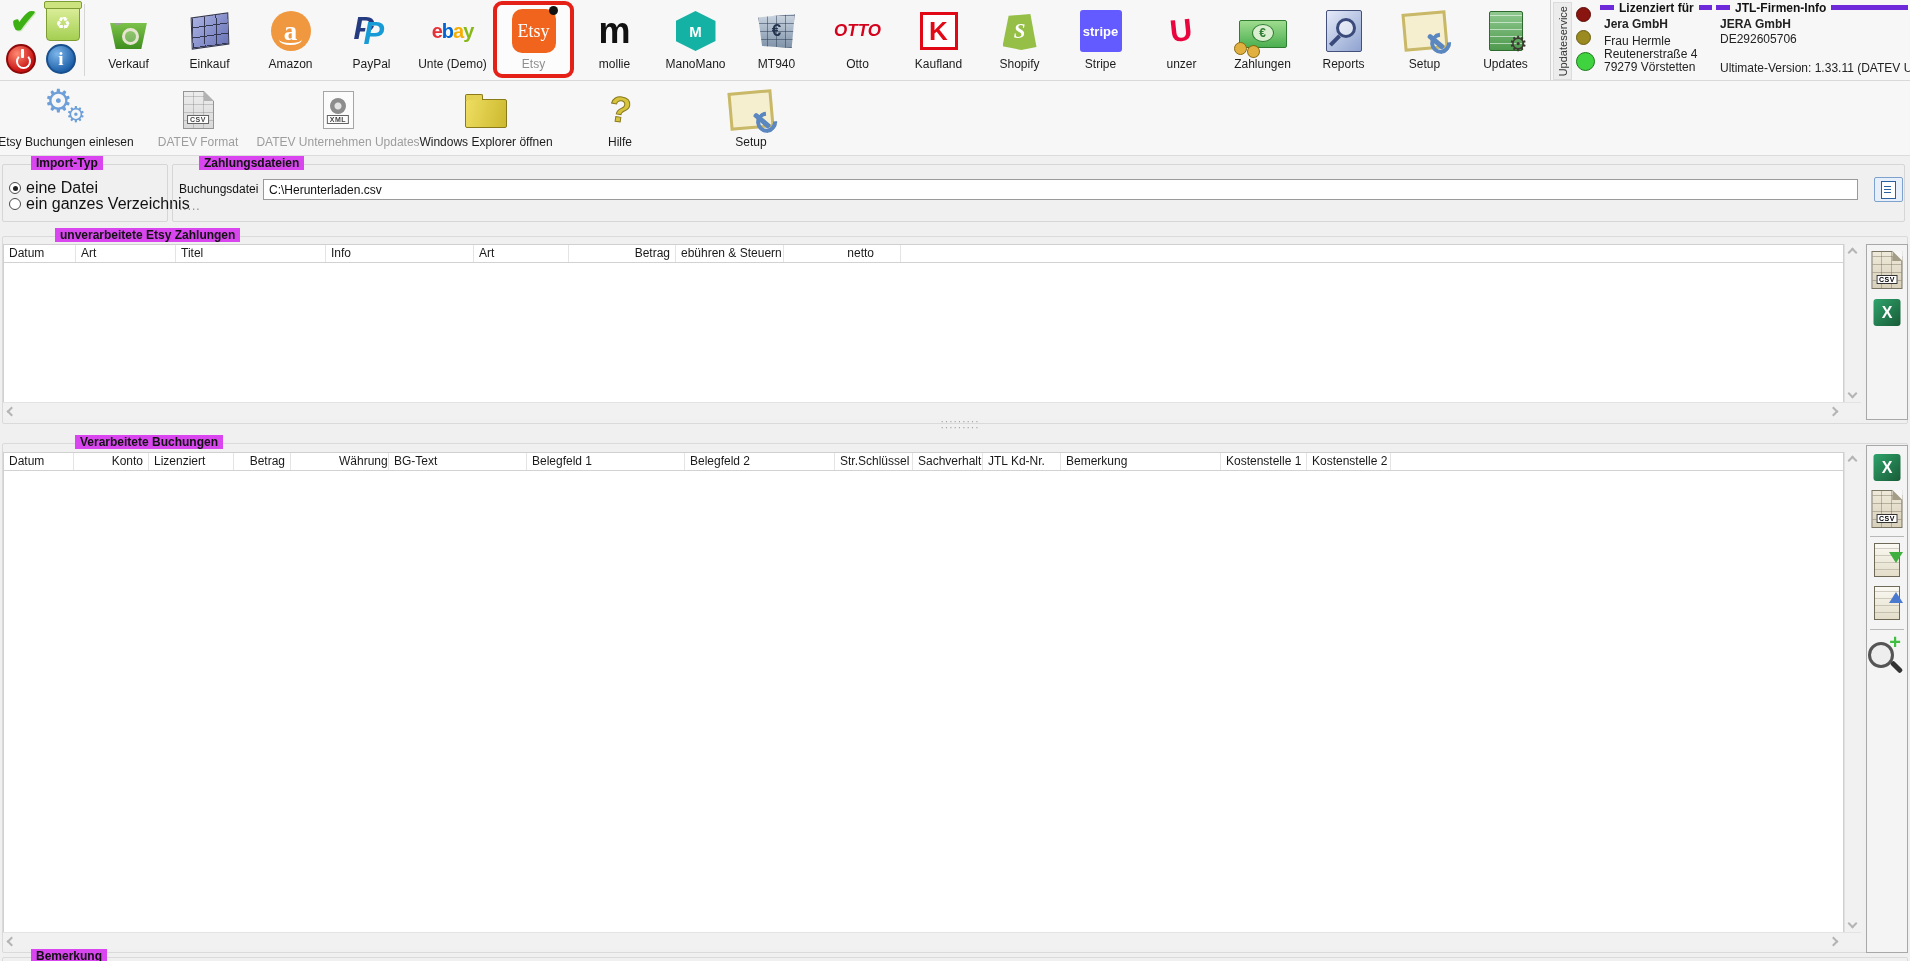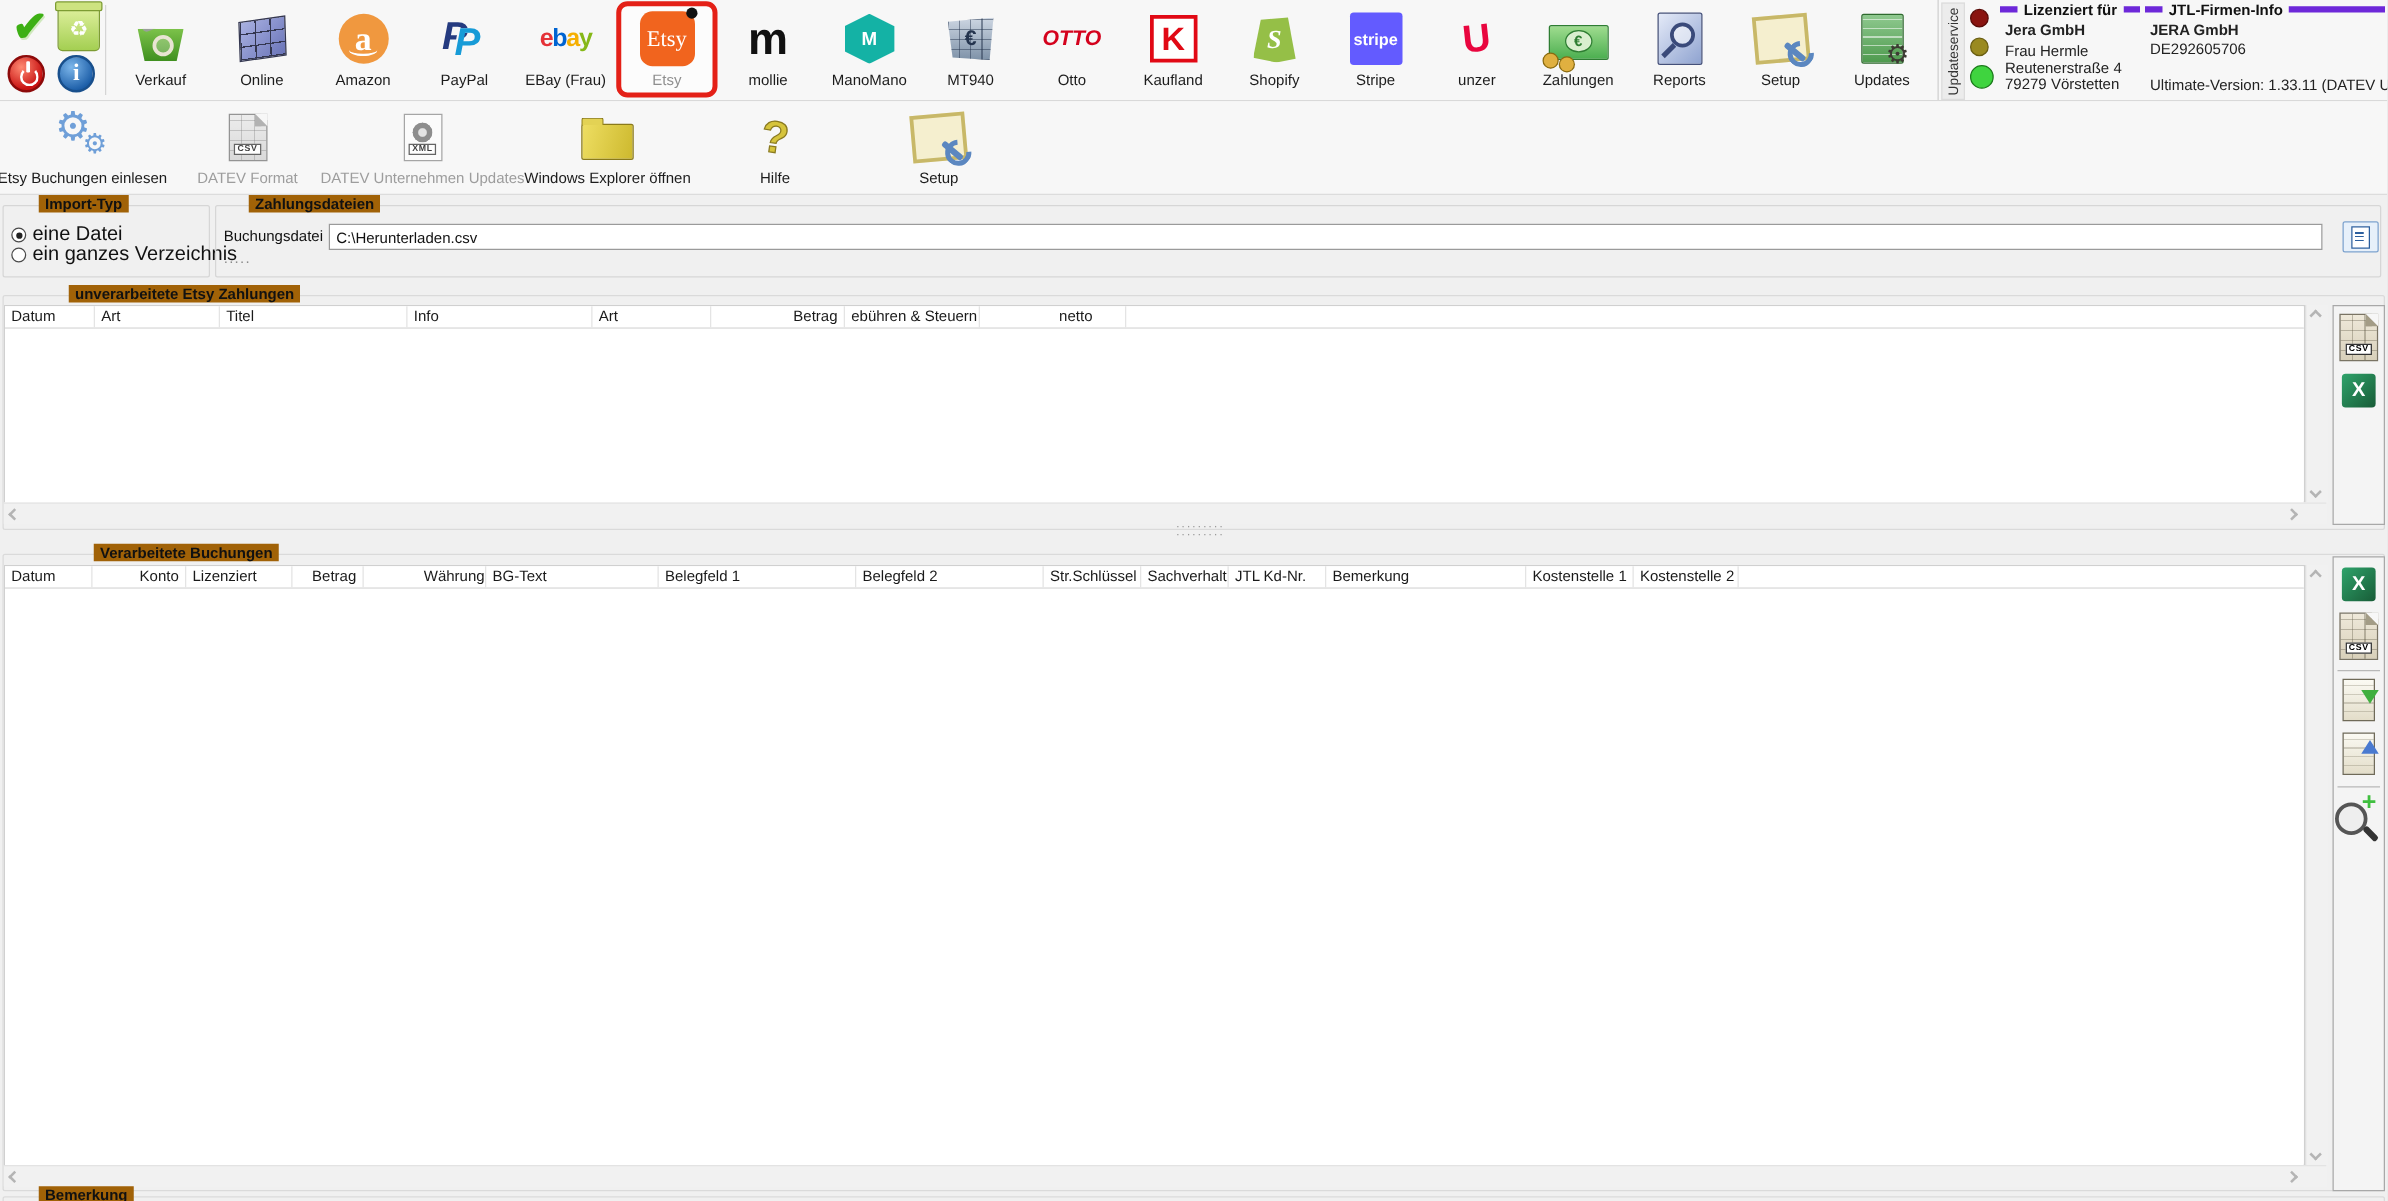--- a/index.html
+++ b/index.html
@@ -89,21 +89,21 @@
   .i-csvdoc::after{content:"CSV";position:absolute;left:50%;bottom:4px;transform:translateX(-50%);background:#fff;border:1px solid #333;font-size:7px;font-weight:bold;padding:0 2px;letter-spacing:.5px;}
   .i-xmldoc{width:29px;height:36px;background:#fdfdfd;border:1px solid #8a8a8a;position:relative;}
   .i-xmldoc::before{content:"";position:absolute;left:6px;top:6px;width:16px;height:16px;border-radius:50%;background:radial-gradient(circle,#ddd 0 3px,#6a6a6a 4px 8px,#bbb 8px);}
   .i-xmldoc::after{content:"XML";position:absolute;left:50%;bottom:4px;transform:translateX(-50%);background:#fff;border:1px solid #333;font-size:7px;font-weight:bold;padding:0 2px;letter-spacing:.5px;}
   .i-folder{width:40px;height:27px;background:linear-gradient(105deg,#eede62,#cdb92e);border:1px solid #8a7a1a;border-radius:2px;position:relative;margin-top:8px;}
   .i-folder::before{content:"";position:absolute;left:-1px;top:-6px;width:16px;height:5px;background:#e3d254;border:1px solid #8a7a1a;border-bottom:none;border-radius:2px 2px 0 0;}
   .i-help{font-weight:900;font-size:36px;color:#d6c43c;-webkit-text-stroke:1px #8a7a20;transform:rotate(8deg);}
 
   
   .grp{position:absolute;border:1px solid #dcdcdc;border-radius:2px;box-sizing:border-box;}
-  .grp>.cap{position:absolute;top:-9px;background:#a16207;padding:0 5px;font-weight:bold;font-size:12px;color:#111;white-space:nowrap;}
+  .grp>.cap{position:absolute;top:-9px;background:#d946ef;padding:0 5px;font-weight:bold;font-size:12px;color:#111;white-space:nowrap;}
   .radio{position:absolute;display:flex;align-items:center;cursor:pointer;}
   .radio .circ{width:12px;height:12px;border:1px solid #4a4a4a;border-radius:50%;background:#fff;margin-right:5px;position:relative;box-sizing:border-box;}
   .radio.on .circ::after{content:"";position:absolute;left:2.5px;top:2.5px;width:5px;height:5px;border-radius:50%;background:#222;}
   .radio .rlbl{font-size:16px;color:#111;white-space:nowrap;}
   .fieldlbl{position:absolute;font-size:12px;color:#111;}
   .dots{position:absolute;font-size:12px;color:#8a8a8a;letter-spacing:1px;}
   .fileinput{position:absolute;box-sizing:border-box;border:1px solid #9a9a9a;background:#fff;font-family:"Liberation Sans",sans-serif;font-size:12px;color:#111;padding:0 5px;}
   .browsebtn{position:absolute;box-sizing:border-box;background:#e7f0fa;border:1px solid #7da2ce;border-radius:2px;display:flex;align-items:center;justify-content:center;cursor:pointer;}
   .browsebtn .fdoc{width:13px;height:16px;background:#fff;border:1.5px solid #2c5f9e;position:relative;}
   .browsebtn .fdoc::after{content:"";position:absolute;left:2px;top:3px;width:7px;height:8px;background:repeating-linear-gradient(0deg,#2c5f9e 0 1px,transparent 1px 3px);}
@@ -154,21 +154,21 @@
       <div class="app">
         <div class="ico">
             <div class="i-basket"></div>
           </div>
         <div class="lbl">Verkauf</div>
       </div>
       <div class="app">
         <div class="ico">
             <div class="i-tiles"></div>
           </div>
-        <div class="lbl">Online</div>
+        <div class="lbl">Einkauf</div>
       </div>
       <div class="app">
         <div class="ico">
             <div class="i-amazon">
               <span>a</span>
             </div>
           </div>
         <div class="lbl">Amazon</div>
       </div>
       <div class="app">
@@ -177,21 +177,21 @@
               <span class="pp1">P</span>
               <span class="pp2">P</span>
             </div>
           </div>
         <div class="lbl">PayPal</div>
       </div>
       <div class="app">
         <div class="ico">
             <div class="i-ebay"><span class="e">e</span><span class="b">b</span><span class="a">a</span><span class="y">y</span></div>
           </div>
-        <div class="lbl">EBay (Frau)</div>
+        <div class="lbl">Unte (Demo)</div>
       </div>
       <div class="app sel">
         <div class="ico">
             <div class="i-etsy">
               <span>Etsy</span>
               <span class="dot"></span>
             </div>
           </div>
         <div class="lbl">Etsy</div>
       </div>

